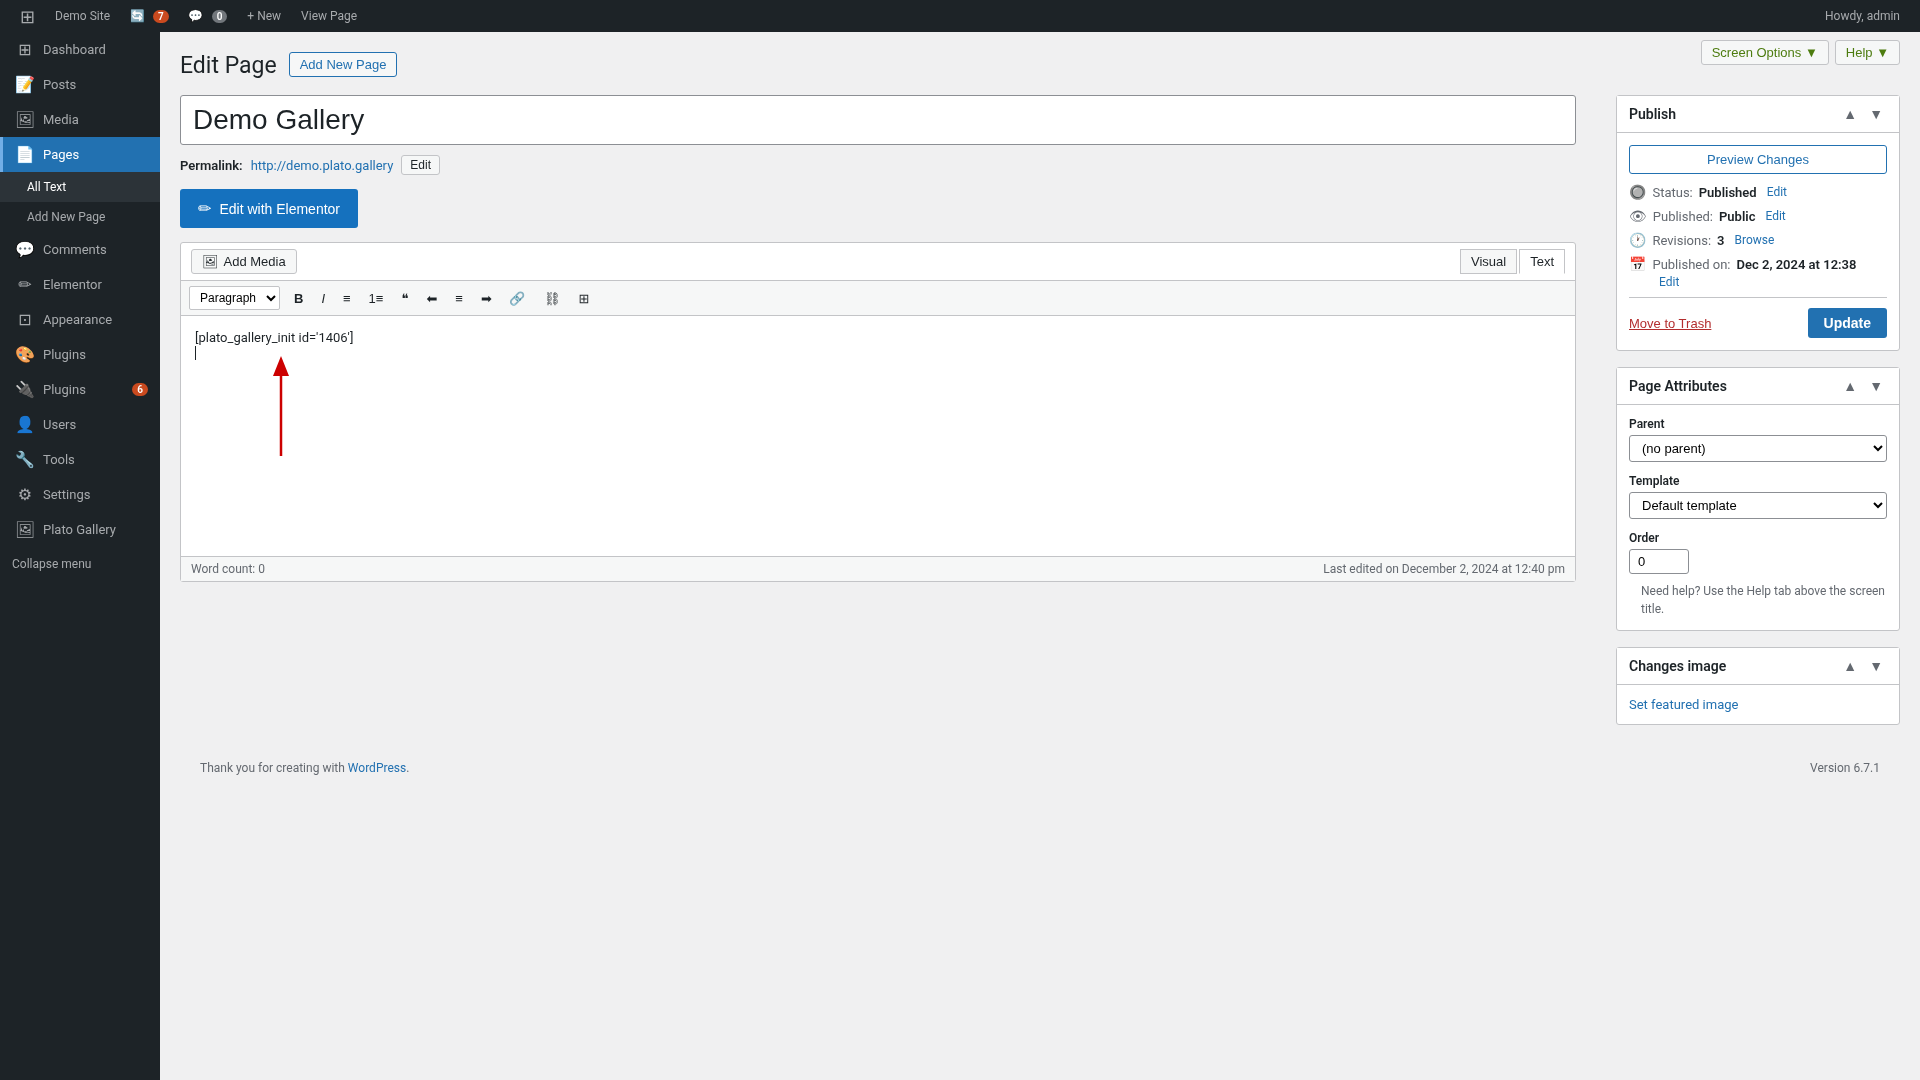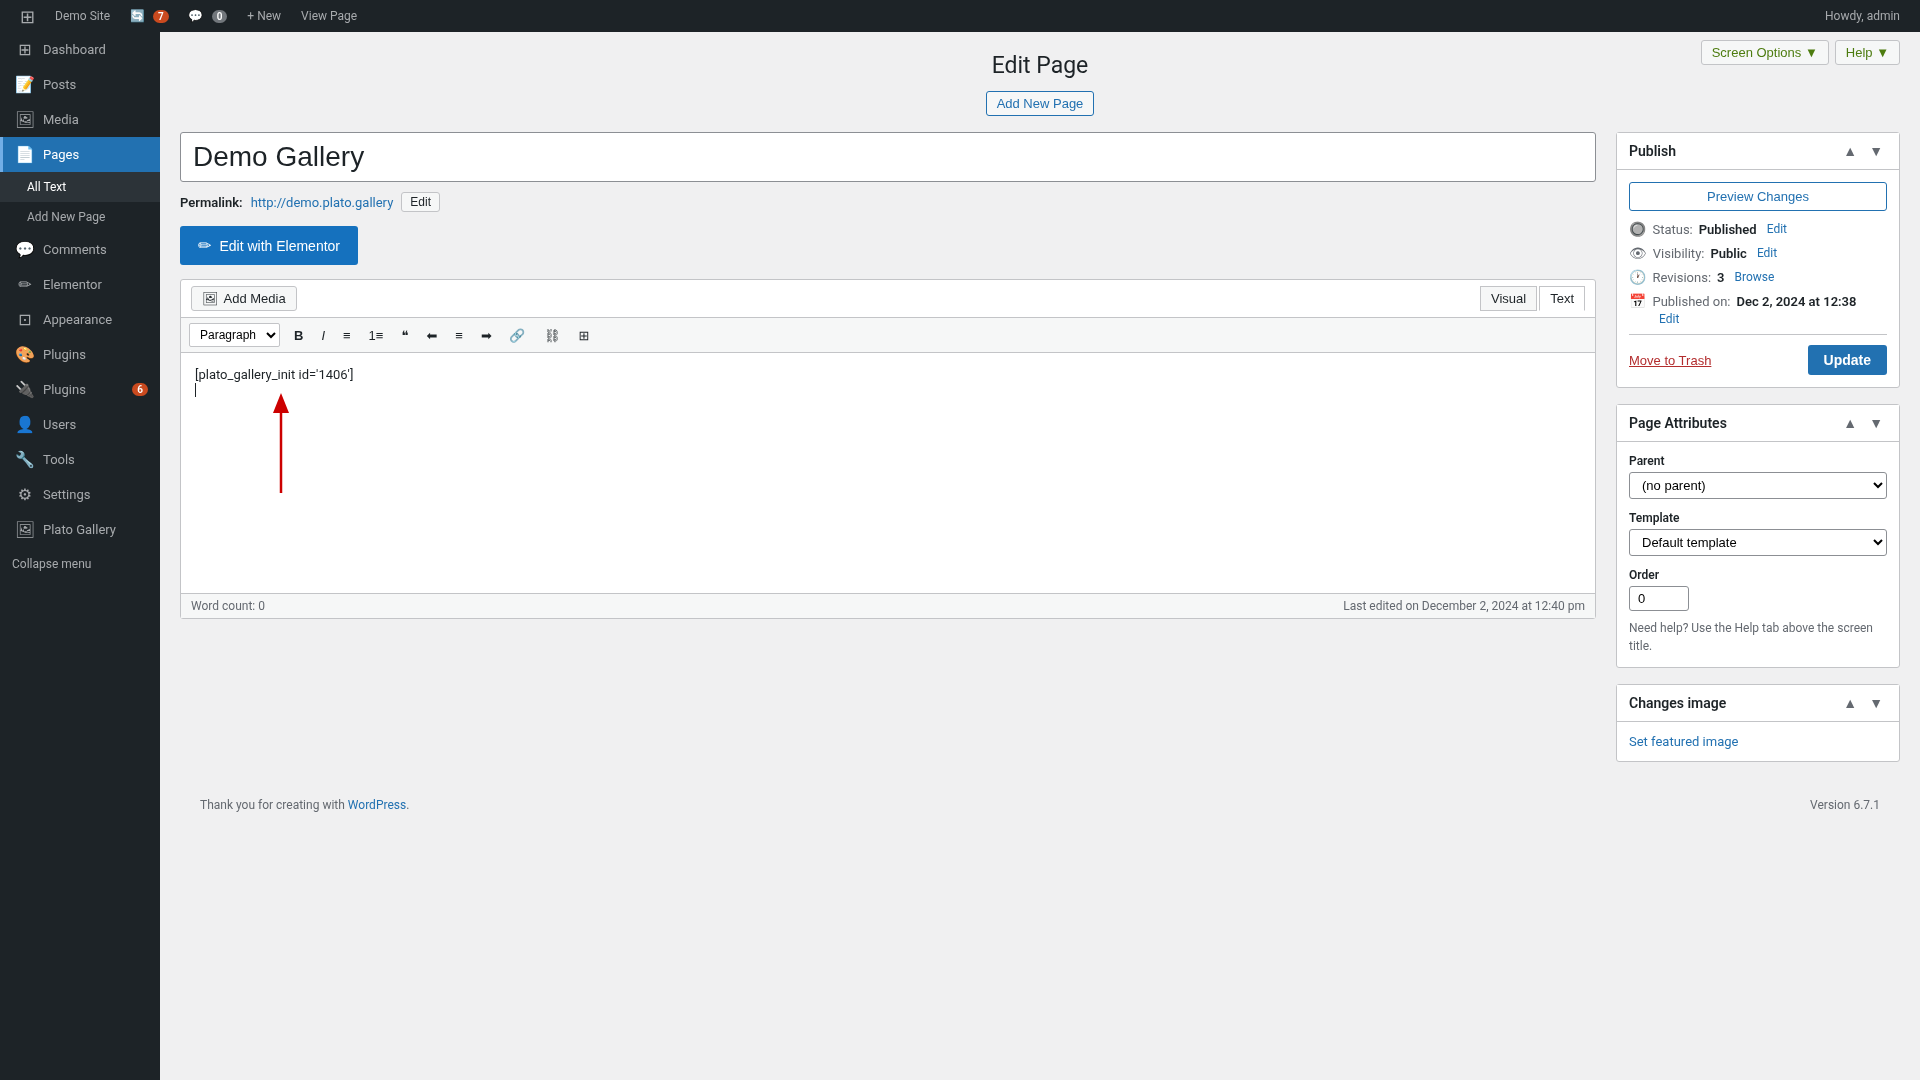--- a/index.html
+++ b/index.html
@@ -85,24 +85,23 @@
     #wpcontent {
       flex: 1;
       padding: 20px 20px 0 20px;
       min-height: calc(100vh - 32px);
       position: relative;
     }
 
     
     .page-header {
       display: flex;
-      align-items: center;
+      align-items: flex-start;
       gap: 12px;
       margin-bottom: 16px;
-      flex-direction: column;
     }
     .page-title {
       font-size: 23px;
       font-weight: 400;
       color: #1d2327;
     }
     .add-new-btn {
       background: #f6f7f7;
       border: 1px solid #2271b1;
       color: #2271b1;
@@ -276,21 +275,21 @@
       padding: 5px 10px;
       background: #f6f7f7;
       border-top: 1px solid #c3c4c7;
       font-size: 12px;
       color: #646970;
     }
 
     
     #poststuff {
       display: flex;
-      gap: 4px;
+      gap: 24px;
     }
 
     
     #postbox-container-1 {
       width: 300px;
       flex-shrink: 0;
       padding-left: 16px;
     }
 
     .postbox {
@@ -407,20 +406,21 @@
       padding: 4px 8px;
       border-radius: 3px;
       font-size: 13px;
       background: #fff;
       margin-bottom: 8px;
     }
     .attr-help {
       font-size: 12px;
       color: #646970;
       line-height: 1.5;
+      margin-left: 12px;
     }
 
     
     .set-featured-link {
       color: #2271b1;
       text-decoration: none;
       font-size: 13px;
     }
 
     
@@ -644,21 +644,21 @@
 
             <div class="publish-row">
               <span class="publish-icon">🔘</span>
               <span class="publish-label">Status:</span>
               <span class="publish-value">Published</span>
               <a href="#" class="publish-link">Edit</a>
             </div>
 
             <div class="publish-row">
               <span class="publish-icon">👁</span>
-              <span class="publish-label">Visibility:</span>
+              <span class="publish-label">Published:</span>
               <span class="publish-value">Public</span>
               <a href="#" class="publish-link">Edit</a>
             </div>
 
             <div class="publish-row">
               <span class="publish-icon">🕐</span>
               <span class="publish-label">Revisions:</span>
               <span class="publish-value">3</span>
               <a href="#" class="publish-link">Browse</a>
             </div>

